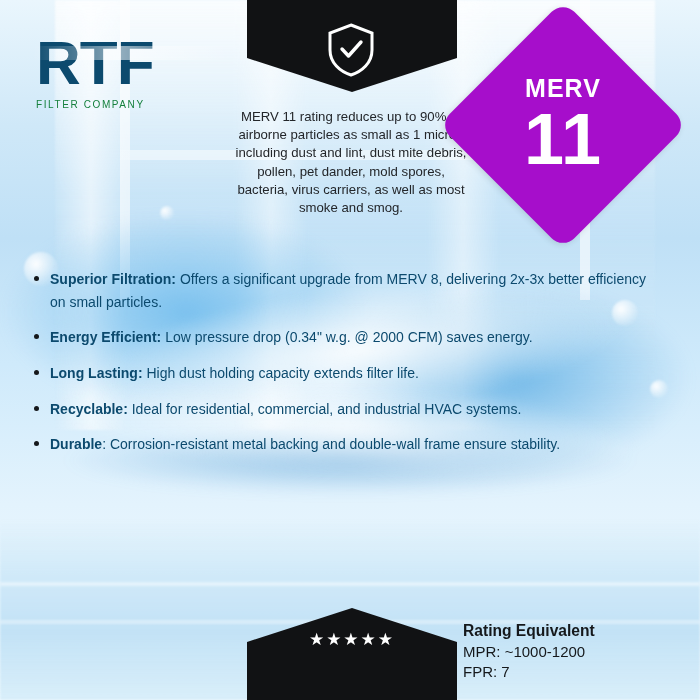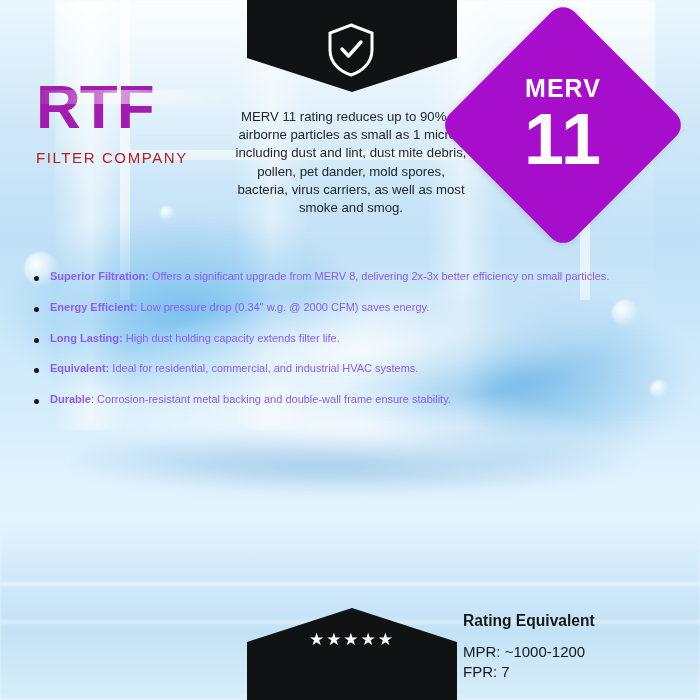--- a/index.html
+++ b/index.html
@@ -160,38 +160,37 @@
     position: absolute;
     left: 36px;
     top: 34px;
     width: 190px;
   }
   .logo-mark {
     font-family: "Liberation Sans", sans-serif;
     font-weight: bold;
     font-size: 62px;
     letter-spacing: -1px;
-    color: #a21caf;
+    color: #0c4a6e;
     line-height: 0.95;
     position: relative;
-    margin-top: 44px;
   }
   .logo-mark::after {
     
     content: "";
     position: absolute;
     left: -4px; right: -4px; top: 12px; height: 14px;
     background: linear-gradient(90deg, rgba(255,255,255,0) 0%, rgba(255,255,255,.55) 45%, rgba(255,255,255,0) 100%);
     pointer-events: none;
   }
   .logo-sub {
-    margin-top: 12px;
-    font-size: 15px;
+    margin-top: 6px;
+    font-size: 10px;
     letter-spacing: 1.6px;
-    color: #b91c1c;
+    color: #15803d;
   }
 
   
   .merv-badge {
     position: absolute;
     left: 475px;
     top: 37px;
     width: 176px;
     height: 176px;
     background: #a60ecb;
@@ -249,23 +248,23 @@
   .kb-list {
     position: absolute;
     left: 34px;
     top: 268px;
     width: 616px;
   }
   .kb-item {
     position: relative;
     padding-left: 16px;
     margin-bottom: 13px;
-    font-size: 11px;
+    font-size: 14px;
     line-height: 1.62;
-    color: #8b5cf6;
+    color: #0c4a6e;
   }
   .kb-item .dot {
     position: absolute;
     left: 0;
     top: 8px;
     width: 5px;
     height: 5px;
     border-radius: 50%;
     background: #15181b;
   }
@@ -278,21 +277,21 @@
     position: absolute;
     right: 22px;
     bottom: 18px;
     width: 215px;
     text-align: left;
     color: #15181b;
   }
   .rating-title {
     font-size: 15.6px;
     font-weight: bold;
-    margin-bottom: 12px;
+    margin-bottom: 2px;
   }
   .rating-line {
     font-size: 15px;
     line-height: 1.32;
   }
 </style>
 </head>
 <body>
 
 <div id="card">
@@ -338,21 +337,21 @@
     <div class="kb-item">
       <span class="dot"></span>
       <b>Energy Efficient:</b><span> Low pressure drop (0.34" w.g. @ 2000 CFM) saves energy.</span>
     </div>
     <div class="kb-item">
       <span class="dot"></span>
       <b>Long Lasting:</b><span> High dust holding capacity extends filter life.</span>
     </div>
     <div class="kb-item">
       <span class="dot"></span>
-      <b>Equivalent:</b><span> Ideal for residential, commercial, and industrial HVAC systems.</span>
+      <b>Recyclable:</b><span> Ideal for residential, commercial, and industrial HVAC systems.</span>
     </div>
     <div class="kb-item">
       <span class="dot"></span>
       <b>Durable</b><span>: Corrosion-resistant metal backing and double-wall frame ensure stability.</span>
     </div>
   </div>
 
   <div class="bottom-banner"></div>
   <div class="stars">★★★★★</div>
 

